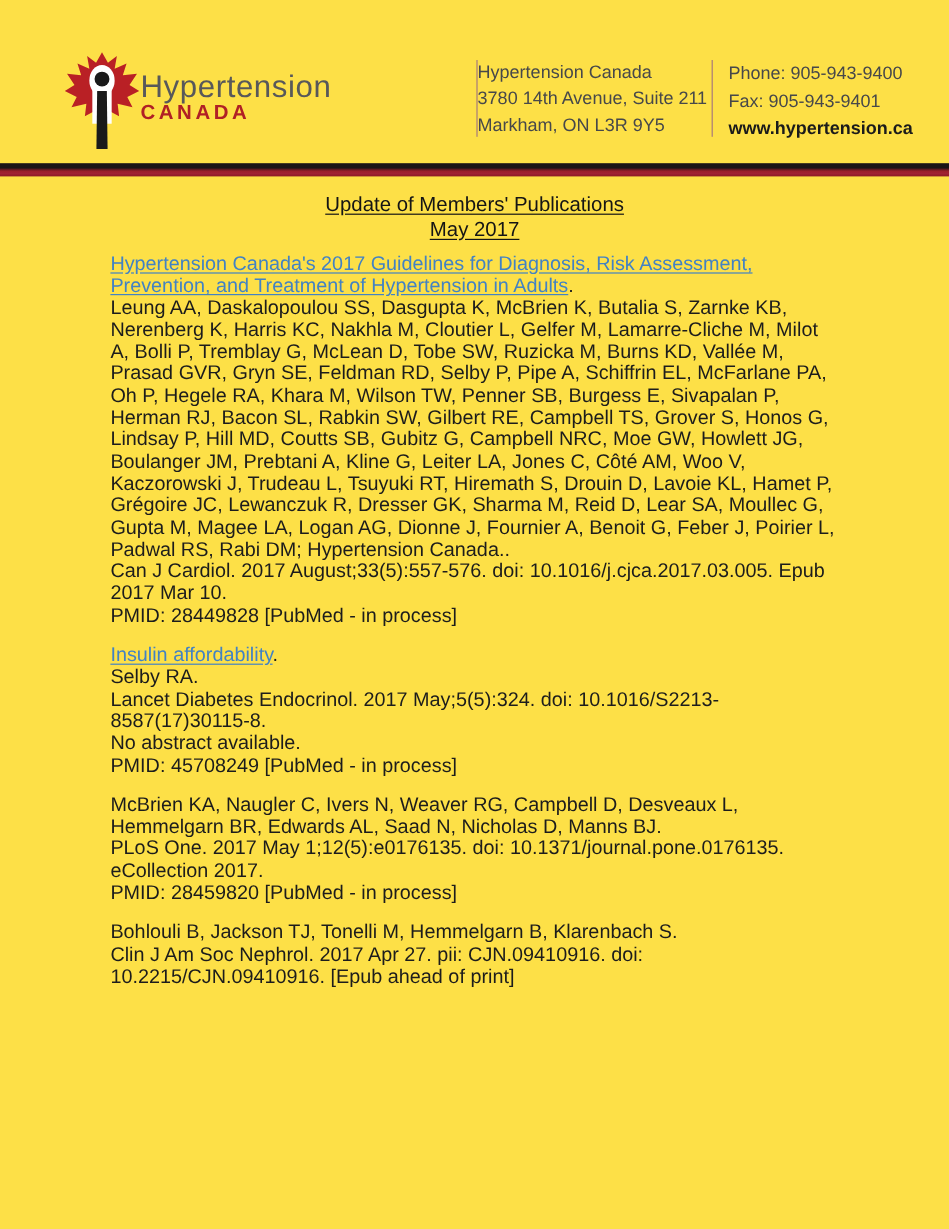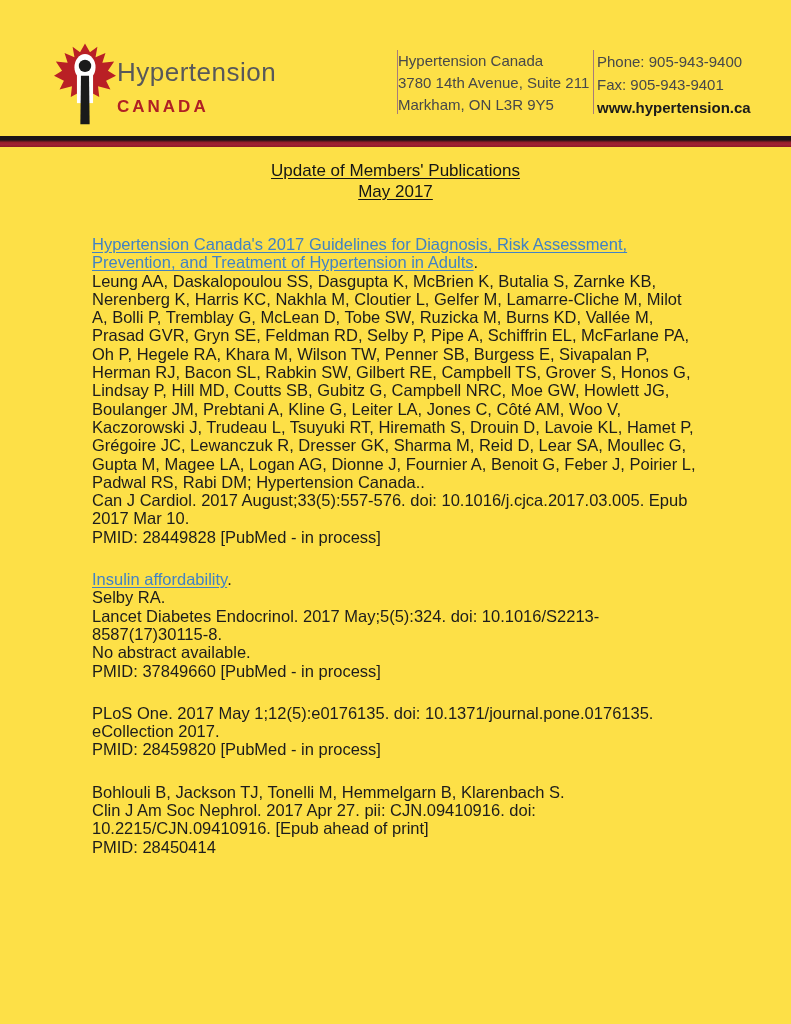--- a/index.html
+++ b/index.html
@@ -13,41 +13,41 @@
   }
   *{margin:0;padding:0;box-sizing:border-box;}
   html,body{background:#ffffff;}
   body{font-family:"Liberation Sans", sans-serif;color:var(--text);}
   .page{position:relative;width:791px;height:1024px;background:#fde047;overflow:hidden;margin:0 auto;}
 
   
   .logo-mark{position:absolute;left:54px;top:41px;width:62px;height:87px;}
   .brand{position:absolute;left:117px;top:59px;line-height:1;}
   .brand-top{font-size:26px;color:#58585a;letter-spacing:0.5px;}
-  .brand-bottom{font-size:17px;color:var(--brand-red);letter-spacing:3px;margin-top:13px;font-weight:600;}
+  .brand-bottom{font-size:17px;color:var(--brand-red);letter-spacing:3px;margin-top:0;font-weight:600;}
 
   .addr-block{position:absolute;left:397px;top:50px;height:64px;border-left:1px solid var(--separator);
     font-size:15px;line-height:22px;color:var(--header-gray);}
   .contact-block{position:absolute;left:593px;top:50px;height:64px;border-left:1px solid var(--separator);
-    padding-left:3px;font-size:15px;line-height:23px;color:var(--header-gray);}
+    padding-left:13px;font-size:15px;line-height:23px;color:var(--header-gray);}
   .contact-website{font-weight:bold;color:#1b1b1b;text-align:right;}
 
   
   .divider-bar{position:absolute;left:0;right:0;top:136px;height:11px;
     background:linear-gradient(to bottom,var(--bar-black) 0%,var(--bar-black) 36%,#5a181e 46%,var(--bar-red) 60%,#a02233 78%,#8c1b26 100%);}
 
   
   .doc-title{position:absolute;left:0;right:0;top:160px;text-align:center;
     font-size:17px;line-height:21px;color:#151515;}
   .doc-title .t-line{text-decoration:underline;text-underline-offset:2px;}
 
   
   .content{position:absolute;left:92px;top:211px;width:608px;
     font-size:16.5px;line-height:18.3px;color:var(--text);}
-  .pub{margin-bottom:15px;margin-top:24px;}
+  .pub{margin-bottom:15px;}
   .pub-title a{color:var(--link-blue);text-decoration:underline;text-underline-offset:2px;cursor:pointer;}
   .pub-title .dot{color:var(--text);text-decoration:none;}
   .pub-line:empty{display:none;}
 </style>
 </head>
 <body>
 
 <div class="page">
 
   <svg class="logo-mark" viewBox="0 0 100 136" xmlns="http://www.w3.org/2000/svg" aria-hidden="true">
@@ -90,30 +90,30 @@
       <div class="pub-line">Can J Cardiol. 2017 August;33(5):557-576. doi: 10.1016/j.cjca.2017.03.005. Epub 2017 Mar 10.</div>
 
       <div class="pub-line">PMID: 28449828 [PubMed - in process]</div>
     </div>
 
     <div class="pub">
       <div class="pub-title"><a>Insulin affordability</a><span class="dot">.</span></div>
       <div class="pub-line">Selby RA.</div>
       <div class="pub-line">Lancet Diabetes Endocrinol. 2017 May;5(5):324. doi: 10.1016/S2213-8587(17)30115-8.</div>
       <div class="pub-line">No abstract available.</div>
-      <div class="pub-line">PMID: 37849660 [PubMed - in process]</div>
+      <div class="pub-line">PMID: 45708249 [PubMed - in process]</div>
     </div>
 
     <div class="pub">
+      <div class="pub-line">McBrien KA, Naugler C, Ivers N, Weaver RG, Campbell D, Desveaux L, Hemmelgarn BR, Edwards AL, Saad N, Nicholas D, Manns BJ.</div>
       <div class="pub-line">PLoS One. 2017 May 1;12(5):e0176135. doi: 10.1371/journal.pone.0176135. eCollection 2017.</div>
 
       <div class="pub-line">PMID: 28459820 [PubMed - in process]</div>
     </div>
 
     <div class="pub">
       <div class="pub-line">Bohlouli B, Jackson TJ, Tonelli M, Hemmelgarn B, Klarenbach S.</div>
       <div class="pub-line">Clin J Am Soc Nephrol. 2017 Apr 27. pii: CJN.09410916. doi: 10.2215/CJN.09410916. [Epub ahead of print]</div>
 
-      <div class="pub-line">PMID: 28450414</div>
     </div>
 
   </main>
 </div>
 
 </body></html>

